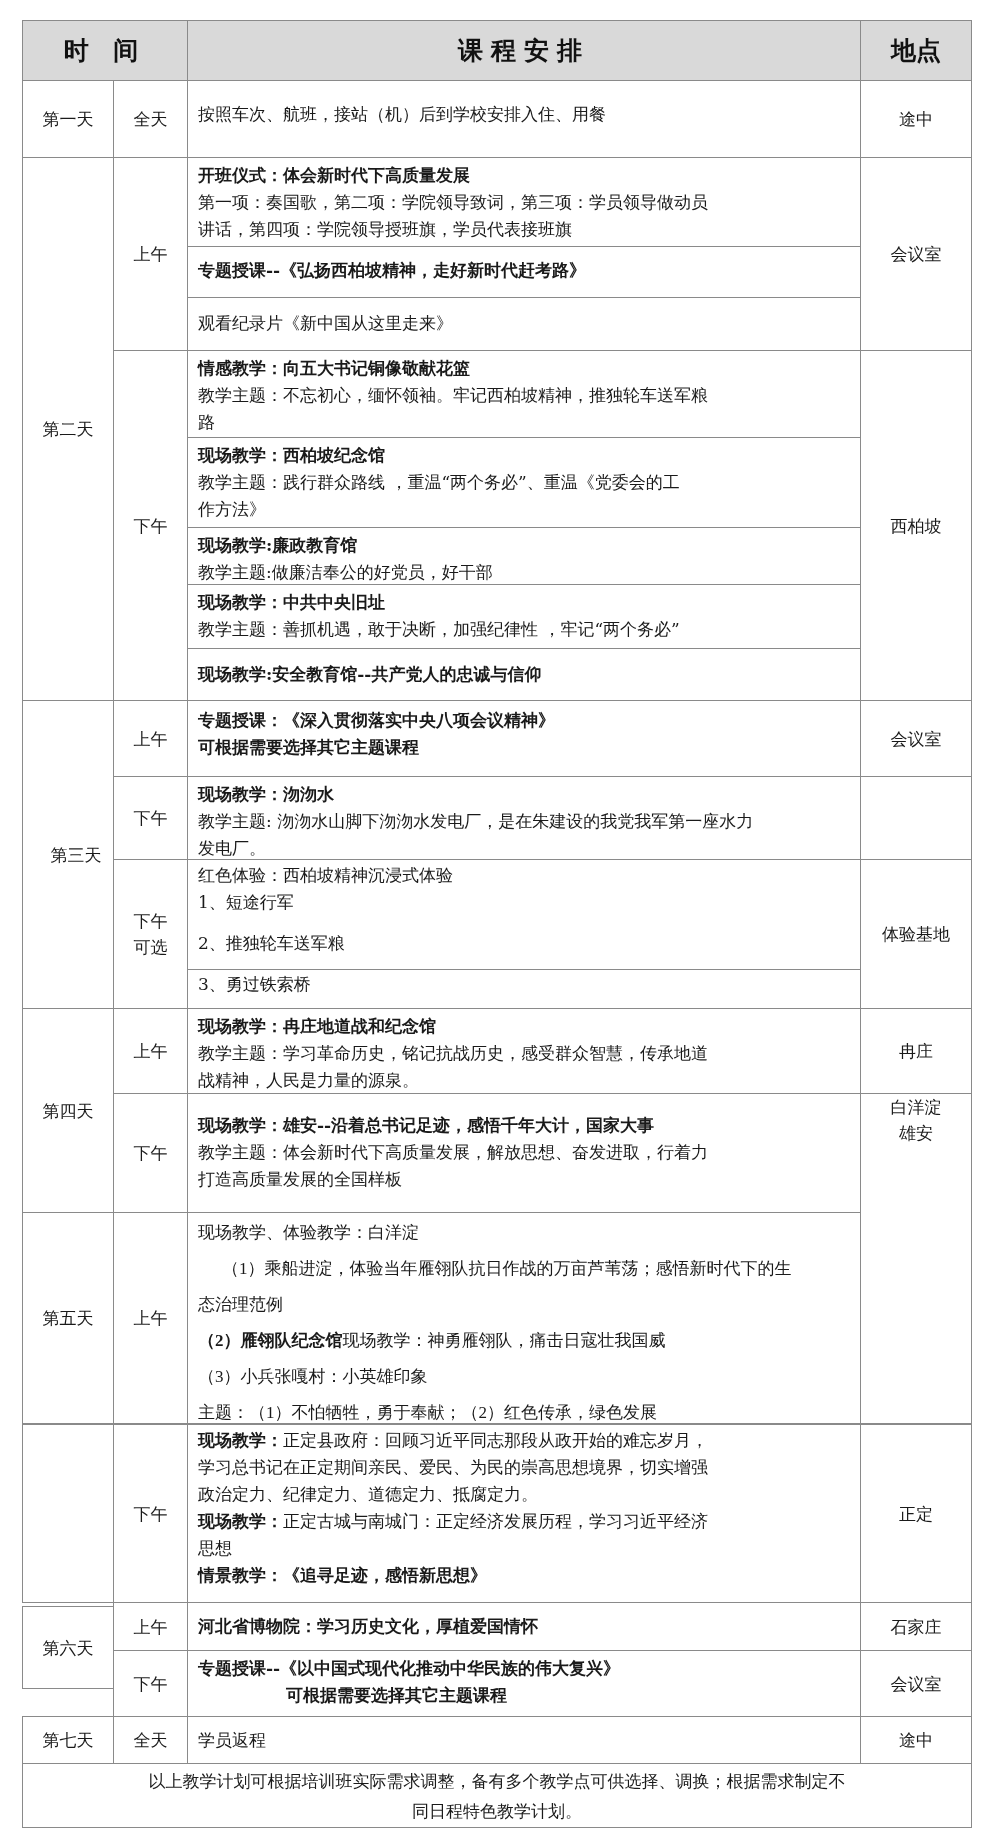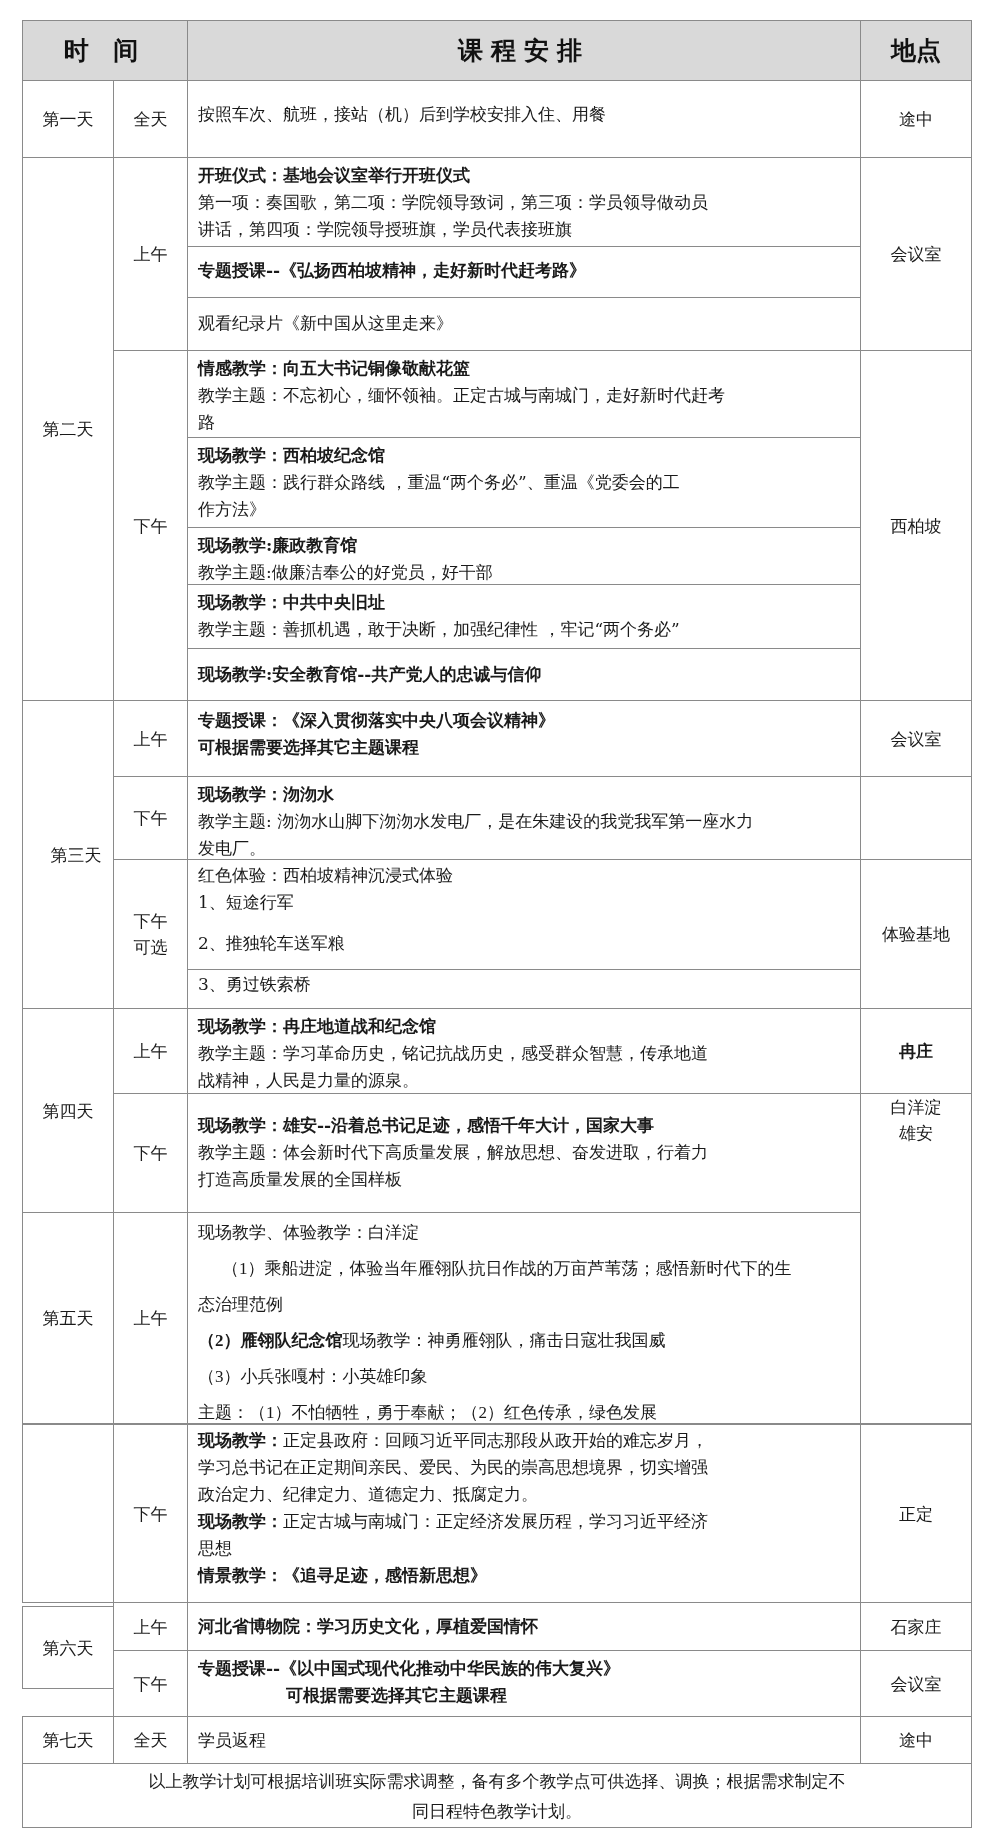--- a/index.html
+++ b/index.html
@@ -32,42 +32,42 @@
     <div class="content" style="padding-top:20px;">
         <span class="line">按照车次、航班，接站（机）后到学校安排入住、用餐</span>
       </div>
   </div>
   <div class="cell ctr" style="left:838px;top:60px;width:112px;height:78px;">途中</div>
 
   <div class="cell ctr" style="left:0;top:137px;width:92px;height:544px;">第二天</div>
   <div class="cell ctr" style="left:91px;top:137px;width:75px;height:194px;">上午</div>
   <div class="cell" style="left:165px;top:137px;width:674px;height:90px;">
     <div class="content">
-      <span class="line b">开班仪式：基地会议室举行开班仪式</span>
+      <span class="line b">开班仪式：体会新时代下高质量发展</span>
       <span class="line">第一项：奏国歌，第二项：学院领导致词，第三项：学员领导做动员</span>
       <span class="line">讲话，第四项：学院领导授班旗，学员代表接班旗</span>
     </div>
   </div>
   <div class="cell" style="left:165px;top:226px;width:674px;height:52px;">
     <div class="content" style="padding-top:10px;">
         <span class="line b">专题授课--《弘扬西柏坡精神，走好新时代赶考路》</span>
       </div>
   </div>
   <div class="cell" style="left:165px;top:277px;width:674px;height:54px;">
     <div class="content" style="padding-top:12px;">
         <span class="line">观看纪录片《新中国从这里走来》</span>
       </div>
   </div>
   <div class="cell ctr" style="left:838px;top:137px;width:112px;height:194px;">会议室</div>
 
   <div class="cell ctr" style="left:91px;top:330px;width:75px;height:351px;">下午</div>
   <div class="cell" style="left:165px;top:330px;width:674px;height:88px;">
     <div class="content">
       <span class="line b">情感教学：向五大书记铜像敬献花篮</span>
-      <span class="line">教学主题：不忘初心，缅怀领袖。正定古城与南城门，走好新时代赶考</span>
+      <span class="line">教学主题：不忘初心，缅怀领袖。牢记西柏坡精神，推独轮车送军粮</span>
       <span class="line">路</span>
     </div>
   </div>
   <div class="cell" style="left:165px;top:417px;width:674px;height:91px;">
     <div class="content">
       <span class="line b">现场教学：西柏坡纪念馆</span>
       <span class="line">教学主题：践行群众路线 ，重温“两个务必”、重温《党委会的工</span>
       <span class="line">作方法》</span>
     </div>
   </div>
@@ -128,21 +128,21 @@
 
   <div class="cell ctr" style="left:0;top:988px;width:92px;height:205px;">第四天</div>
   <div class="cell ctr" style="left:91px;top:988px;width:75px;height:86px;">上午</div>
   <div class="cell" style="left:165px;top:988px;width:674px;height:86px;">
     <div class="content">
       <span class="line b">现场教学：冉庄地道战和纪念馆</span>
       <span class="line">教学主题：学习革命历史，铭记抗战历史，感受群众智慧，传承地道</span>
       <span class="line">战精神，人民是力量的源泉。</span>
     </div>
   </div>
-  <div class="cell ctr" style="left:838px;top:988px;width:112px;height:86px;font-weight:bold;">冉庄</div>
+  <div class="cell ctr" style="left:838px;top:988px;width:112px;height:86px;">冉庄</div>
 
   <div class="cell ctr" style="left:91px;top:1073px;width:75px;height:120px;">下午</div>
   <div class="cell" style="left:165px;top:1073px;width:674px;height:120px;">
     <div class="content" style="padding-top:18px;">
       <span class="line b">现场教学：雄安--沿着总书记足迹，感悟千年大计，国家大事</span>
       <span class="line">教学主题：体会新时代下高质量发展，解放思想、奋发进取，行着力</span>
       <span class="line">打造高质量发展的全国样板</span>
     </div>
   </div>
   <div class="cell ctr" style="left:838px;top:1073px;width:112px;height:331px;flex-direction:column;justify-content:flex-start;">

